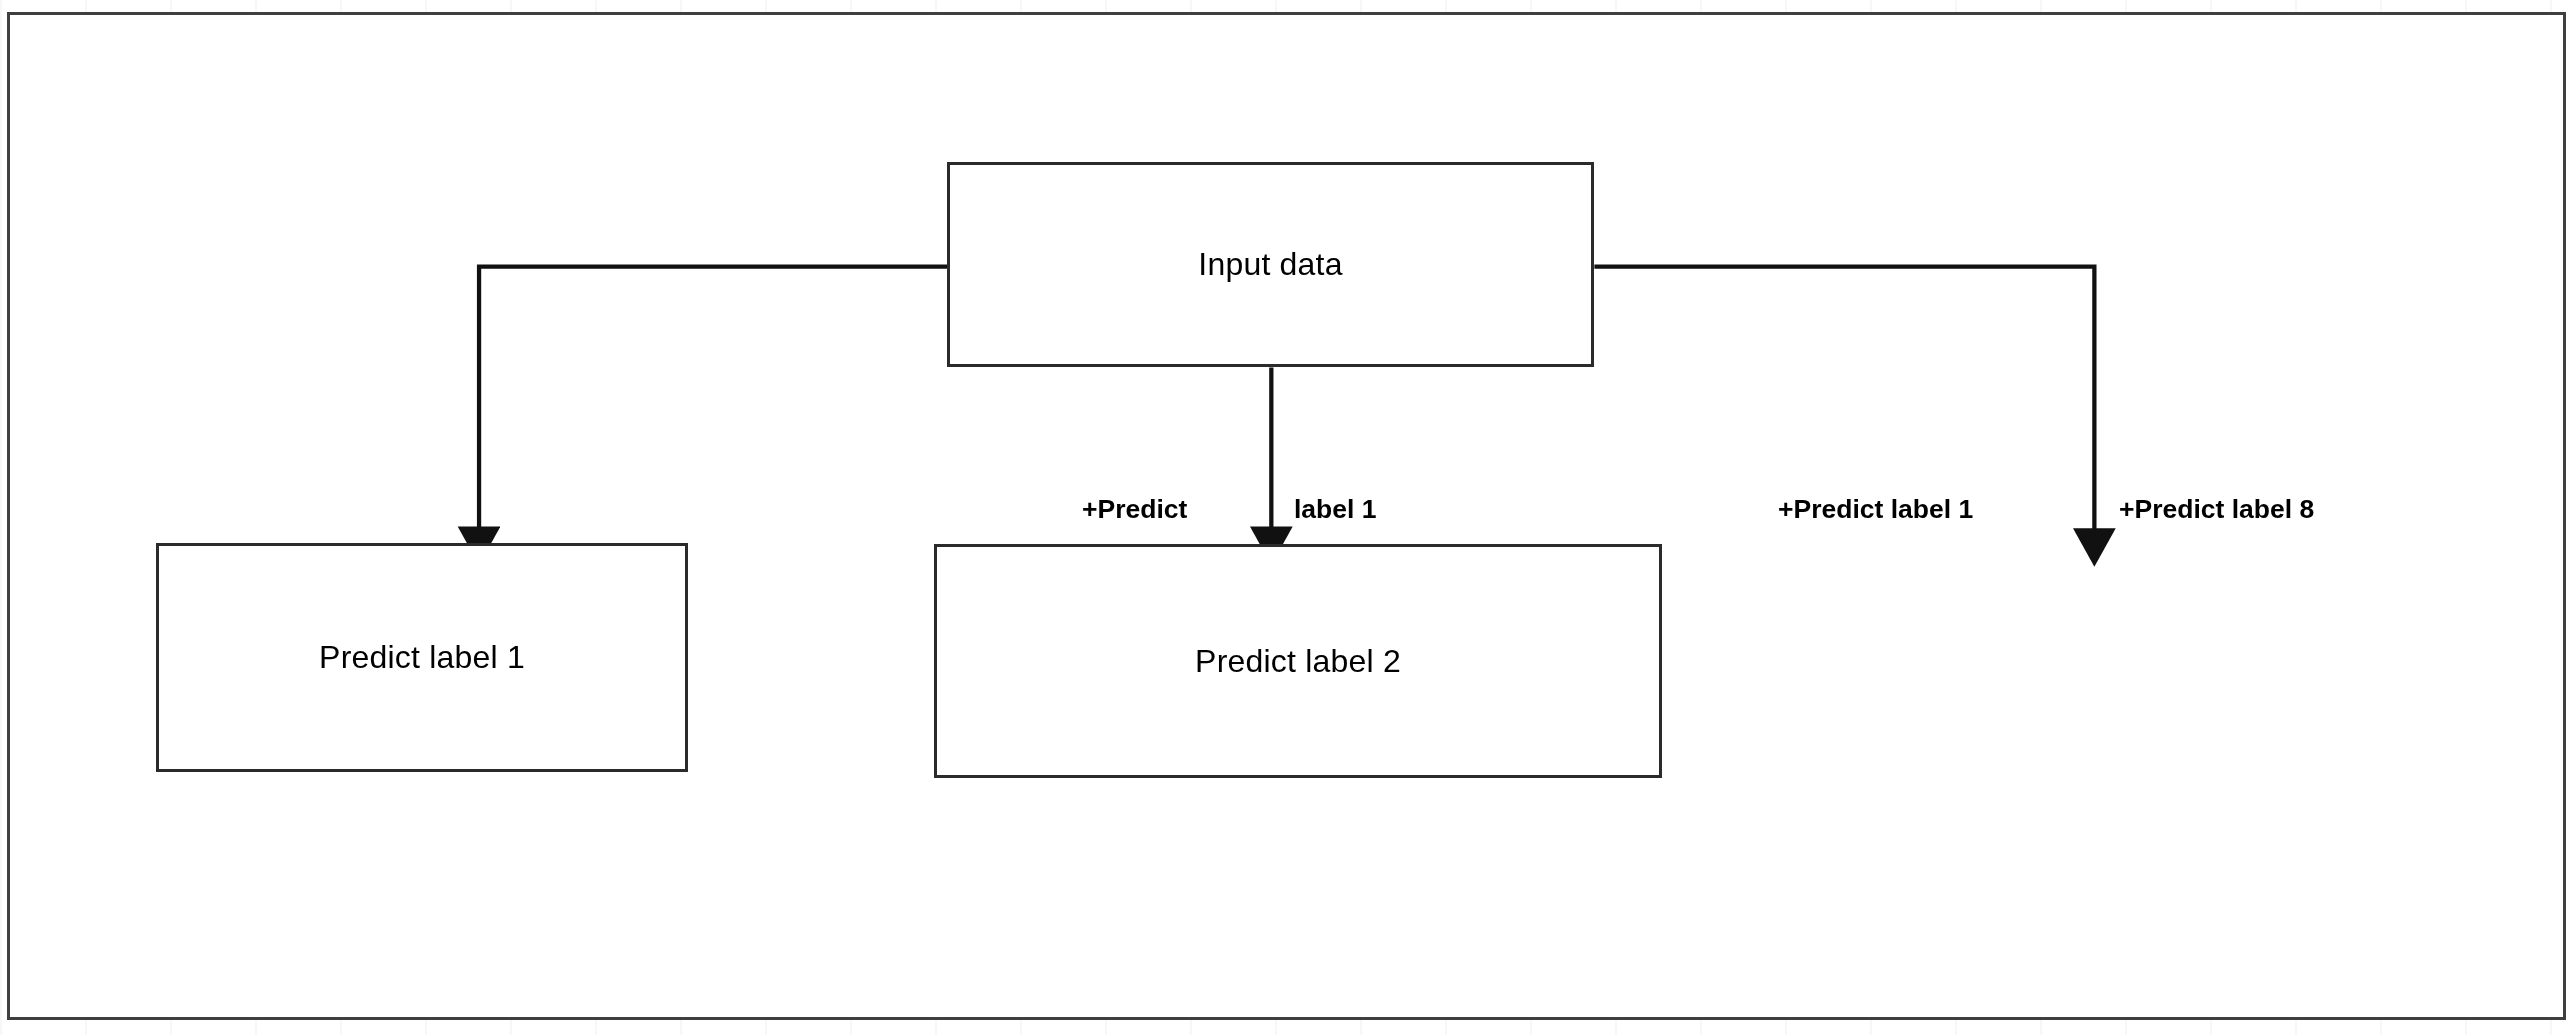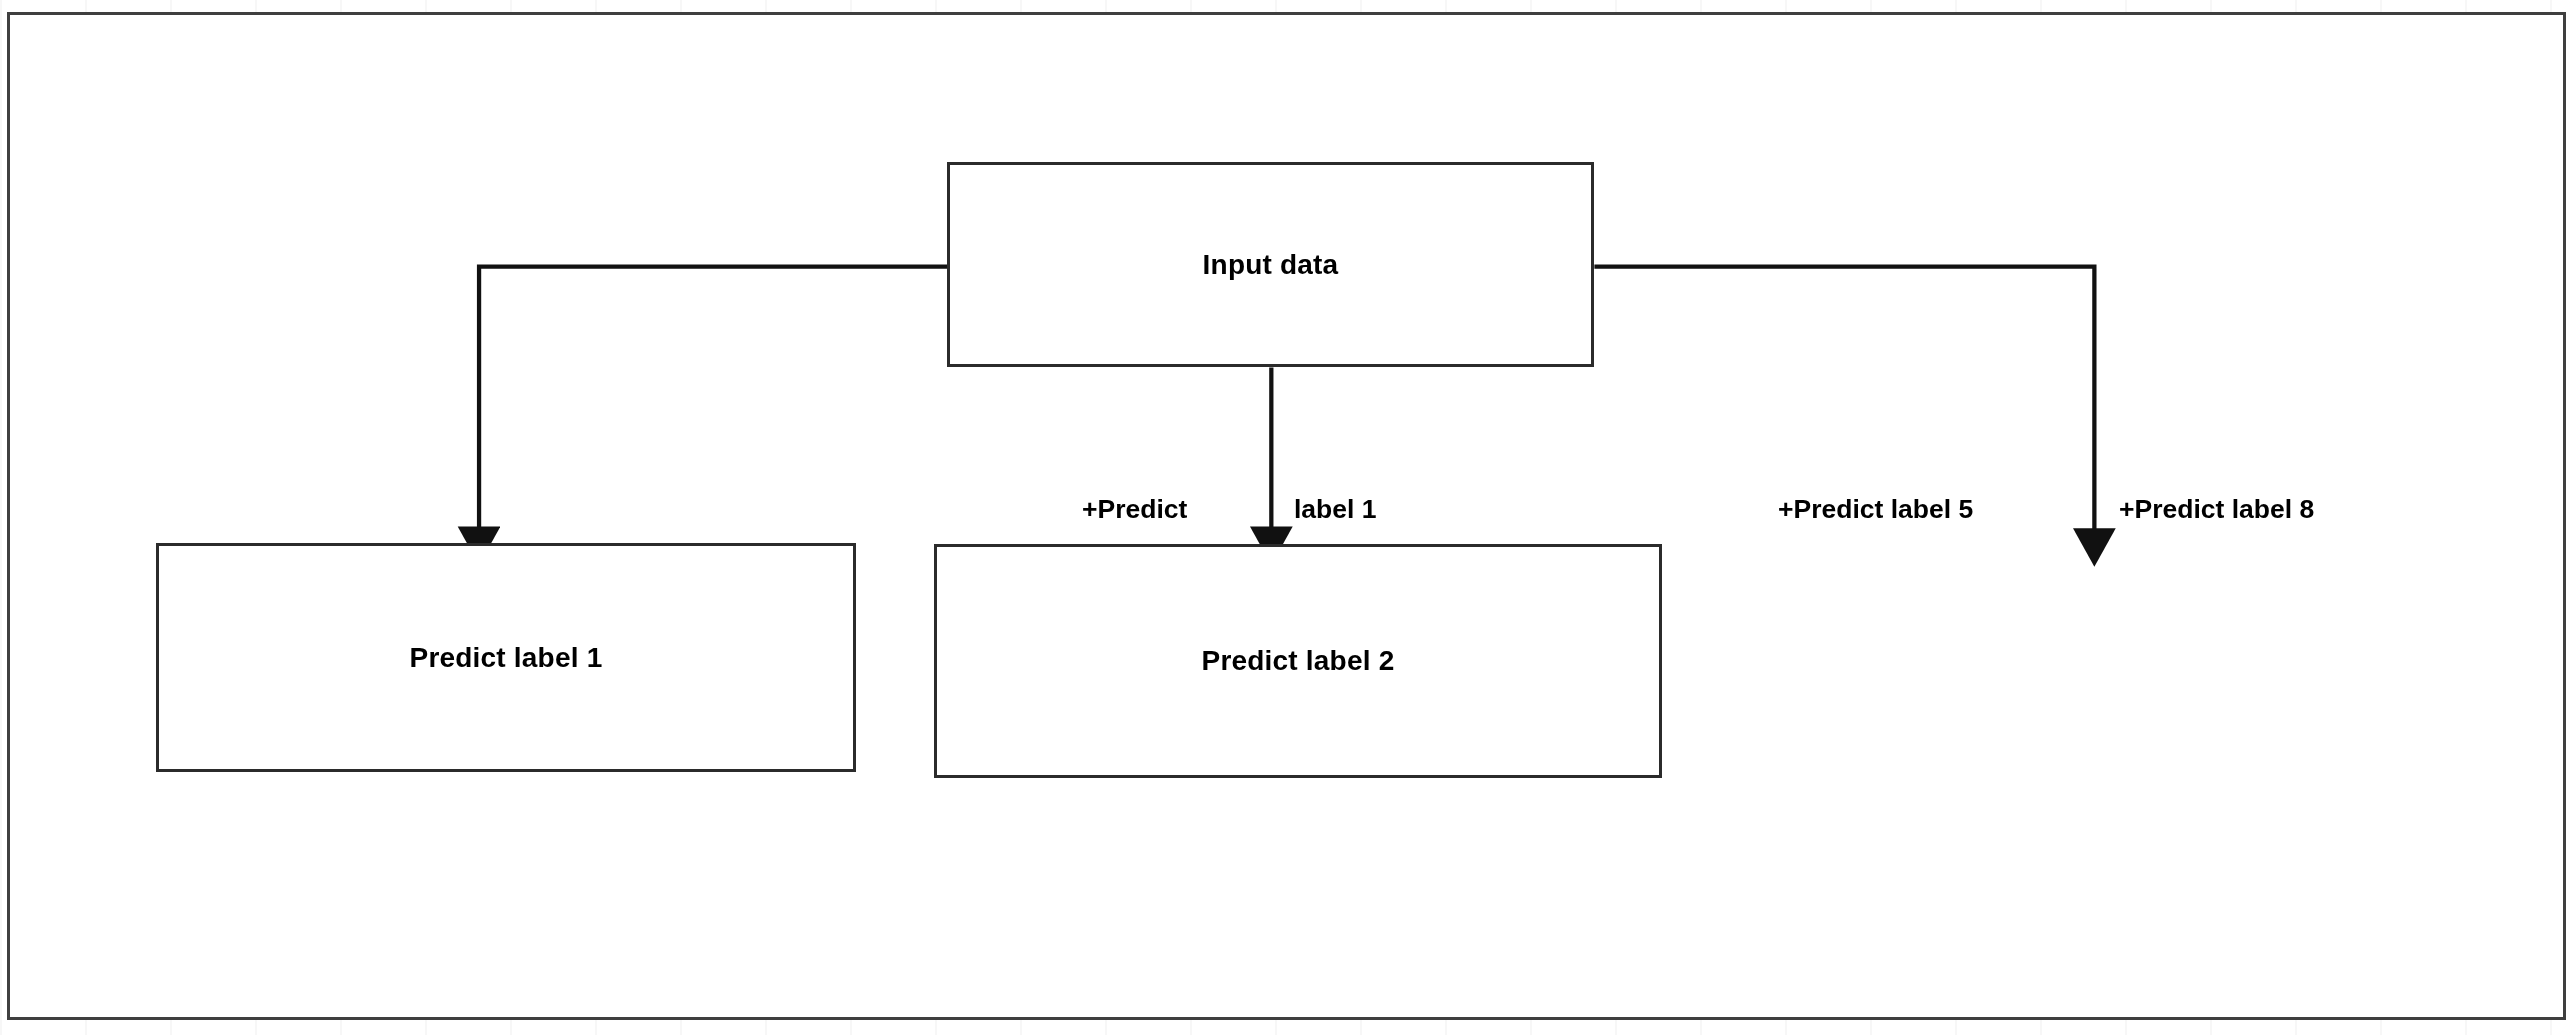--- a/index.html
+++ b/index.html
@@ -49,29 +49,29 @@
     position: absolute;
     box-sizing: border-box;
     background: #ffffff;
     border: 3.4px solid #2b2b2b;
     display: flex;
     align-items: center;
     justify-content: center;
   }
   .node-label {
     font-family: "Liberation Sans", sans-serif;
-    font-weight: bold;
-    font-size: 28px;
+    font-weight: normal;
+    font-size: 32px;
     color: #000000;
     letter-spacing: 0.2px;
     white-space: nowrap;
   }
 
   #box-input       { left: 947px; top: 162px; width: 647px; height: 205px; }
-  #box-predict-1   { left: 156px;  top: 543px; width: 700px; height: 229px; }
+  #box-predict-1   { left: 156px;  top: 543px; width: 532px; height: 229px; }
   #box-predict-2   { left: 934px; top: 544px; width: 728px; height: 234px; }
   #box-predict-3   { left: 1772px; top: 548px; width: 645px; height: 226px; }
 
   #connector-layer {
     position: absolute;
     left: 0; top: 0;
     width: 2576px; height: 1035px;
     pointer-events: none;
   }
 
@@ -115,21 +115,21 @@
 
     <g>
       <path d="M 1865,312 L 2450,312 L 2450,624" fill="none" stroke="#111111" stroke-width="5" marker-end="url(#arrow-head)"></path>
     </g>
   </svg>
 
   <div class="edge-label" id="edge-label-center-left">+Predict</div>
 
   <div class="edge-label" id="edge-label-center-right">label 1</div>
 
-  <div class="edge-label" id="edge-label-right-a">+Predict label 5</div>
+  <div class="edge-label" id="edge-label-right-a">+Predict label 1</div>
 
   <div class="edge-label" id="edge-label-right-b">+Predict label 8</div>
 
   <div class="node-box" id="box-input">
     <span class="node-label">Input data</span>
   </div>
 
   <div class="node-box" id="box-predict-1">
     <span class="node-label">Predict label 1</span>
   </div>

